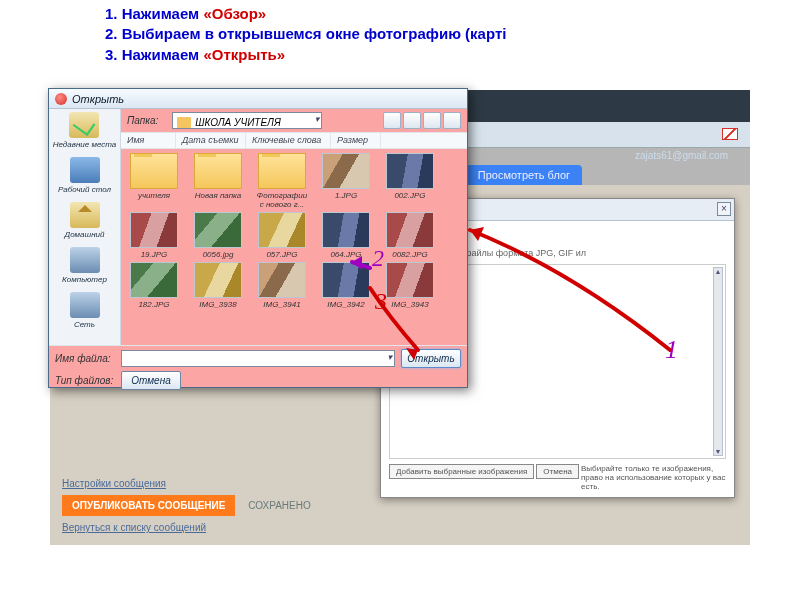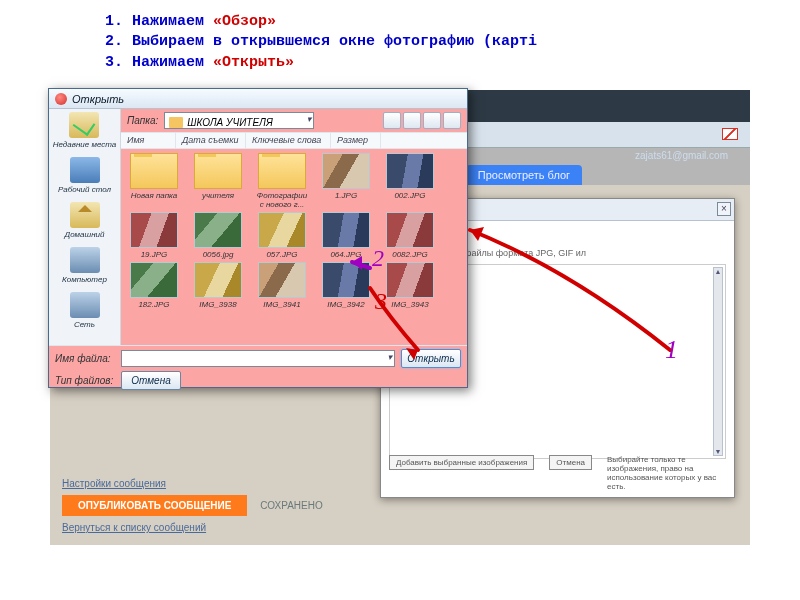--- a/index.html
+++ b/index.html
@@ -1,18 +1,18 @@
 <!DOCTYPE html>
 <html><head>
 <meta charset="utf-8">
 <style>
   * { box-sizing: border-box; margin: 0; padding: 0; }
   body { font-family: Arial, Helvetica, sans-serif; font-size: 11px; background: #fff; width: 800px; height: 600px; overflow: hidden; position: relative; }
 
-  .instructions { position: absolute; top: 12px; left: 105px; font-size: 15px; font-weight: bold; line-height: 1.35; font-family: Liberation Mono, monospace; }
+  .instructions { position: absolute; top: 4px; left: 105px; font-size: 15px; font-weight: bold; line-height: 1.35; }
   .instructions .blue { color: #0000cc; }
   .instructions .red { color: #d10000; }
 
   .stage { position: absolute; top: 90px; left: 50px; width: 700px; height: 455px; background: #b6b6b6; }
   .browser-top { position: absolute; top: 0; left: 0; right: 0; height: 32px; background: #2d3a45; }
   .toolbar-area { position: absolute; top: 32px; left: 0; right: 0; height: 26px; background: #d8e2ec; border-bottom: 1px solid #9aa; }
   .gmail-ico { position: absolute; right: 12px; top: 38px; width: 16px; height: 12px; background: linear-gradient(135deg,#fff 45%,#d93025 46%,#d93025 54%,#fff 55%); border:1px solid #d93025; }
 
   .tabset { position: absolute; top: 75px; left: 330px; display: flex; }
   .tab { background: #3b82f6; color: #eef; padding: 4px 12px; margin-right: 4px; border-radius: 4px 4px 0 0; font-size: 11px; }
@@ -23,21 +23,21 @@
 
   .upload-panel { position: absolute; top: 108px; left: 330px; width: 355px; height: 300px; background: #fff; border: 1px solid #888; box-shadow: 0 2px 8px rgba(0,0,0,.4); }
   .upload-header { height: 22px; background: #e6edf5; border-bottom: 1px solid #b6c2d0; position: relative; }
   .upload-close { position: absolute; right: 3px; top: 3px; width: 14px; height: 14px; border: 1px solid #7a8a9a; background: #f0f4f8; color: #446; text-align: center; line-height: 12px; font-size: 10px; }
   .upload-body { padding: 8px; font-size: 9px; color: #666; }
   .browse-btn { display: inline-block; border: 1px solid #888; background: #f4f4f4; padding: 1px 10px; font-size: 10px; margin-bottom: 4px;}
   .upload-white { background: #fff; border: 1px solid #ccc; height: 195px; margin-top: 6px; position: relative; }
   .upload-white .sb { position:absolute; right:2px; top:2px; bottom:2px; width:10px; background:#e4e8ec; border:1px solid #b6c2d0;}
   .upload-white .sb::before{content:"▲"; position:absolute; top:0; left:0; right:0; text-align:center; font-size:7px; color:#557;}
   .upload-white .sb::after{content:"▼"; position:absolute; bottom:0; left:0; right:0; text-align:center; font-size:7px; color:#557;}
-  .upload-footer { position: absolute; bottom: 6px; left: 8px; right: 8px; display: flex; align-items: flex-start; gap: 15px; font-size: 8px; color: #555; }
+  .upload-footer { position: absolute; bottom: 6px; left: 8px; right: 8px; display: flex; align-items: flex-start; gap: 2px; font-size: 8px; color: #555; }
   .btnlet { border: 1px solid #888; background: #f4f4f4; padding: 2px 6px; white-space: nowrap; }
 
   
   .filedlg { position: absolute; top: -2px; left: -2px; width: 420px; height: 300px; background: #fca5a5; border: 1px solid #4a6a8a; box-shadow: 3px 3px 10px rgba(0,0,0,.5); z-index: 50; font-style: italic; }
   .fd-title { height: 20px; background: linear-gradient(#f6fbff,#dbe7f3); border-bottom: 1px solid #b6c2d0; display: flex; align-items: center; padding: 0 6px; }
   .fd-title .o-ico { width: 12px; height: 12px; border-radius: 50%; background: radial-gradient(circle at 40% 35%, #ff8a80, #d32f2f); margin-right: 5px; }
   .fd-title span { font-size: 11px; color: #0a1a2a; }
 
   .fd-body { display: flex; height: 236px; }
   .fd-places { width: 72px; background: #f0f4f8; border-right: 1px solid #cfd9e3; display: flex; flex-direction: column; align-items: center; padding-top: 3px; }
@@ -45,21 +45,21 @@
   .place .pi { width: 30px; height: 26px; margin: 0 auto 2px; border-radius: 3px; }
   .pi-recent { background: linear-gradient(#f3e6b3,#d8b95a); position:relative;}
   .pi-recent::after{content:""; position:absolute; inset:6px; border:2px solid #3c6; border-top:none; border-left:none; transform:rotate(35deg);}
   .pi-desk { background: linear-gradient(#8bb8e8,#4a7db8); }
   .pi-home { background: linear-gradient(#f3e6b3,#d8b95a); position:relative;}
   .pi-home::before{content:""; position:absolute; left:8px; top:-4px; border:7px solid transparent; border-bottom-color:#b88a2a;}
   .pi-comp { background: linear-gradient(#bcd2e8,#6b8db2); }
   .pi-net  { background: linear-gradient(#bcd2e8,#6b8db2); }
 
   .fd-main { flex: 1; display: flex; flex-direction: column; }
-  .fd-path { height: 24px; display: flex; align-items: center; padding: 0 6px; gap: 6px; border-bottom: 1px solid #e0e6ec; font-size: 10px; }
+  .fd-path { height: 24px; display: flex; align-items: center; padding: 0 6px; gap: 14px; border-bottom: 1px solid #e0e6ec; font-size: 10px; }
   .fd-path .lbl { color: #333; }
   .fd-path .sel { flex: 0 0 150px; height: 17px; border: 1px solid #7a8a9a; background: #fff; display: flex; align-items: flex-end; padding: 0 4px; position:relative;}
   .fd-path .sel::after{content:"▾"; position:absolute; right:2px; top:1px; font-size:9px;color:#446;}
   .fd-path .folder-ico { width: 14px; height: 11px; background: #f5c562; border-radius: 1px; margin-right: 4px; }
   .fd-path .navbtn { width: 18px; height: 17px; border: 1px solid #9bb1c8; background: linear-gradient(#fff,#dde7f1); border-radius: 2px; }
   .fd-path .viewbtns { display:flex; gap:2px; margin-left:auto;}
 
   .fd-cols { height: 16px; display: flex; font-size: 9px; color: #445; background: #f6f9fc; border-bottom: 1px solid #e0e6ec; }
   .fd-cols div { padding: 2px 6px; border-right: 1px solid #e0e6ec; }
 
@@ -78,21 +78,21 @@
   .fd-bottom { height: 44px; border-top: 1px solid #e0e6ec; padding: 3px 6px; font-size: 10px; }
   .fd-row { display: flex; align-items: center; gap: 6px; margin-bottom: 3px; }
   .fd-row .lbl { width: 60px; color: #333; }
   .fd-row .inp { flex: 1; height: 17px; border: 1px solid #7a8a9a; background: #fff; display:flex; align-items:center; padding:0 4px; position:relative;}
   .fd-row .inp::after{content:"▾"; position:absolute; right:2px; top:1px; font-size:9px;color:#446;}
   .fd-row .btn { width: 60px; height: 19px; border: 1px solid #6c86a2; background: linear-gradient(#fff,#dbe7f3); text-align: center; line-height: 17px; border-radius: 2px; color: #0a2a4a; }
   .fd-row .btn.hot { border-color:#5a8ac8; box-shadow:0 0 3px #8ab8f0;}
 
   .bottom-area { position: absolute; bottom: 12px; left: 12px; font-size: 10px; }
   .link-edit { color: #4a6a9a; text-decoration: underline; margin-bottom: 6px; display:block;}
-  .pub-btn { display: inline-block; background: #ff7a1a; color: #fff; padding: 5px 16px; font-weight: bold; }
+  .pub-btn { display: inline-block; background: #ff7a1a; color: #fff; padding: 5px 10px; font-weight: bold; }
   .saved { display: inline-block; color: #6a7a7a; padding: 5px 10px; }
   .backlink { color: #4a6a9a; text-decoration: underline; display:block; margin-top:6px;}
 
   
   .ann { position: absolute; z-index: 200; pointer-events: none; }
 </style>
 </head>
 <body>
 
 <div class="instructions">
@@ -161,22 +161,22 @@
           </div>
         </div>
         <div class="fd-cols">
           <div style="width:55px">Имя</div>
           <div style="width:70px">Дата съемки</div>
           <div style="width:85px">Ключевые слова</div>
           <div style="width:50px">Размер</div>
         </div>
         <div class="fd-files">
           <div class="frow">
+            <div class="fitem"><div class="thumb folder"></div><span>учителя</span></div>
             <div class="fitem"><div class="thumb folder"></div><span>Новая папка</span></div>
-            <div class="fitem"><div class="thumb folder"></div><span>учителя</span></div>
             <div class="fitem"><div class="thumb folder"></div><span>Фотографии с нового г...</span></div>
             <div class="fitem"><div class="thumb photo"></div><span>1.JPG</span></div>
             <div class="fitem"><div class="thumb photo p2"></div><span>002.JPG</span></div>
           </div>
           <div class="frow">
             <div class="fitem"><div class="thumb photo p3"></div><span>19.JPG</span></div>
             <div class="fitem"><div class="thumb photo p4"></div><span>0056.jpg</span></div>
             <div class="fitem"><div class="thumb photo p5"></div><span>057.JPG</span></div>
             <div class="fitem"><div class="thumb photo p2"></div><span>064.JPG</span></div>
             <div class="fitem"><div class="thumb photo p3"></div><span>0082.JPG</span></div>

